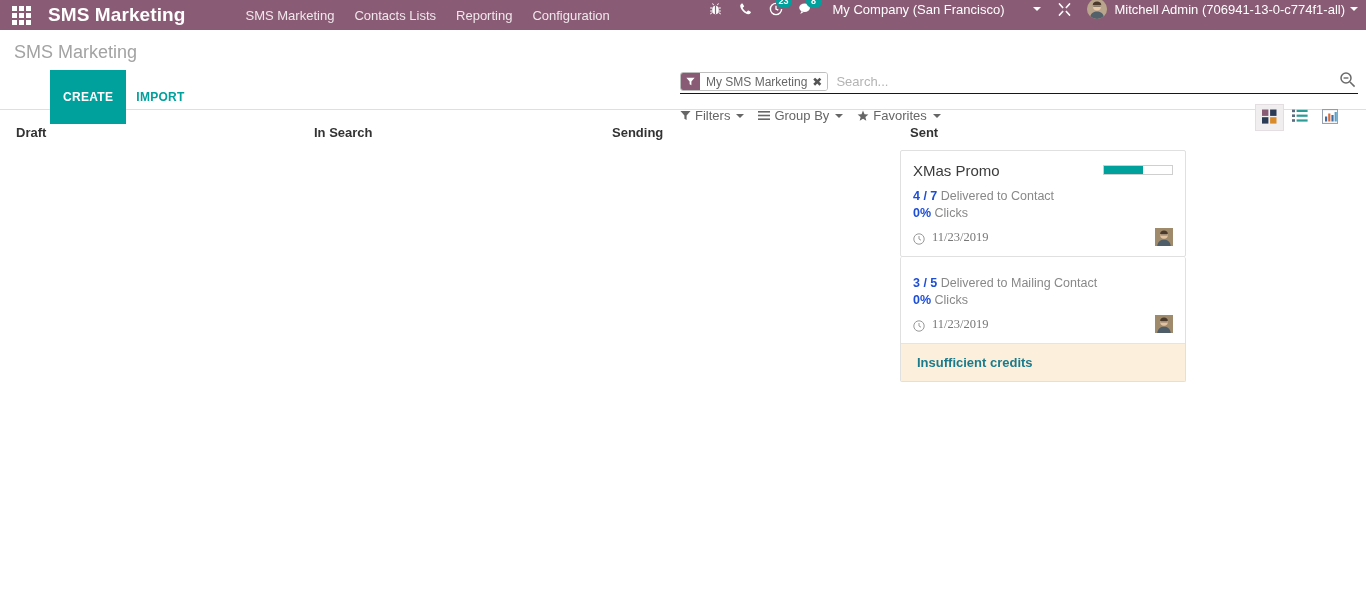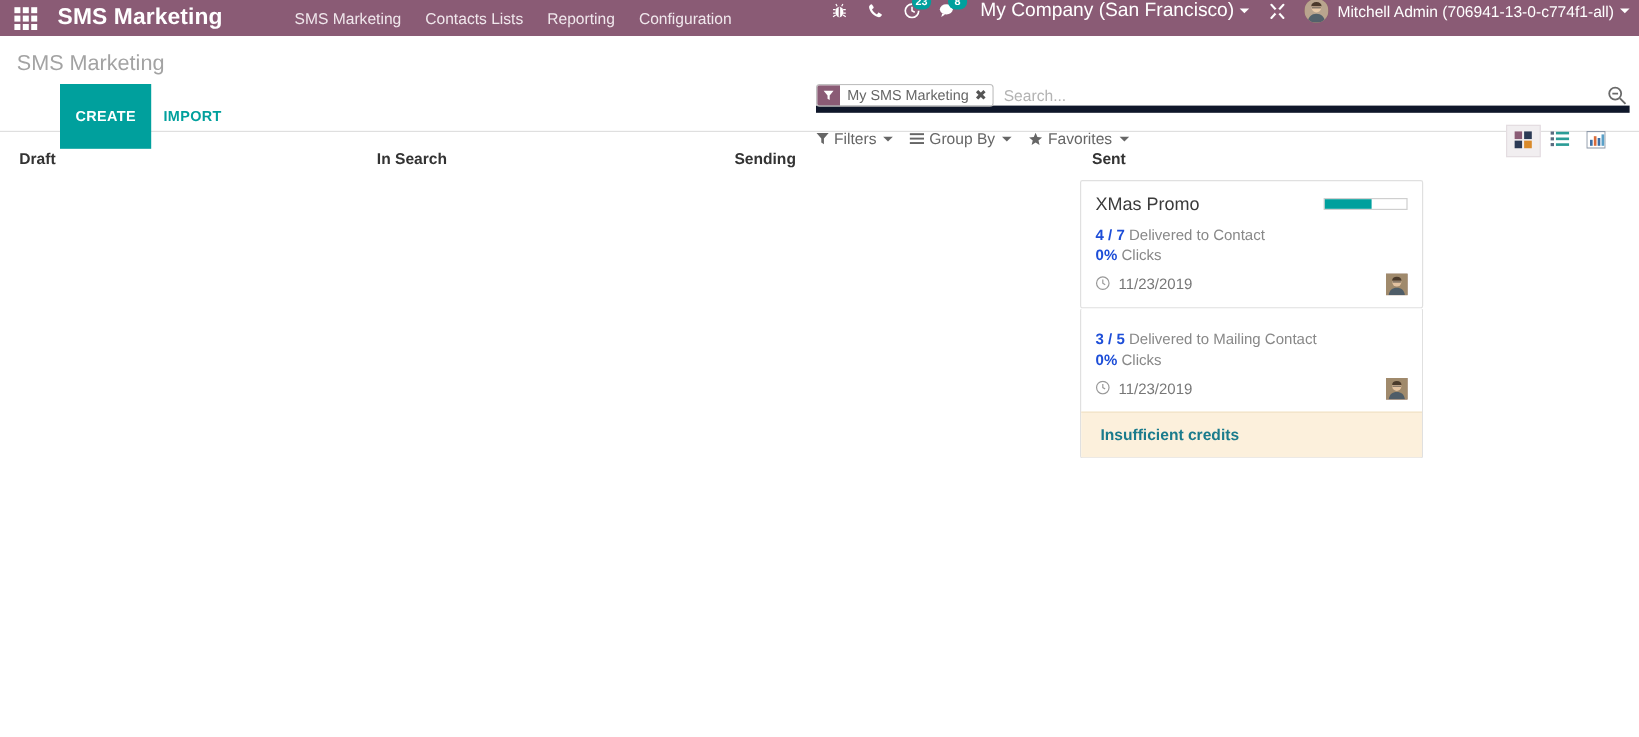--- a/index.html
+++ b/index.html
@@ -84,25 +84,26 @@
     font-weight: bold;
     line-height: 12px;
     height: 13px;
     min-width: 16px;
     padding: 0 3px;
     border-radius: 7px;
     text-align: center;
   }
   .company-sel {
     color: #ffffff;
-    font-size: 16px;
+    font-size: 13px;
     padding: 0 8px 0 12px;
     cursor: pointer;
     display: flex;
     align-items: center;
+    gap: 24px;
   }
   .caret {
     display: inline-block;
     width: 0; height: 0;
     margin-left: 5px;
     border-left: 4px solid transparent;
     border-right: 4px solid transparent;
     border-top: 4px solid currentColor;
   }
   .user-menu {
@@ -163,21 +164,21 @@
   
   .search-area {
     position: absolute;
     left: 680px;
     right: 8px;
     top: 40px;
   }
   .search-box {
     display: flex;
     align-items: center;
-    border-bottom: 6px solid #0f172a;
+    border-bottom: 1px solid #0f172a;
     height: 24px;
     padding-right: 26px;
     position: relative;
   }
   .facet {
     display: flex;
     align-items: stretch;
     border: 1px solid #bfbfbf;
     border-radius: 3px;
     height: 19px;
@@ -326,23 +327,24 @@
   .k-stats .line { font-size: 12.5px; color: #888888; }
   .k-stats .line b { color: #1d4ed8; font-weight: bold; }
   .k-foot {
     margin-top: 6px;
     display: flex;
     align-items: center;
     justify-content: space-between;
   }
   .k-date {
     display: flex;
-    align-items: flex-start;
+    align-items: flex-end;
     font-size: 12.5px;
     color: #777777;
+    font-family: Liberation Serif, serif;
   }
   .k-date .clock { margin-right: 7px; display: flex; color: #999; }
   .avatar-sq {
     width: 18px; height: 18px;
     flex: none;
     overflow: hidden;
     background: #8a6a52;
   }
   .alert-credits {
     margin: 10px -12px -10px -12px;

